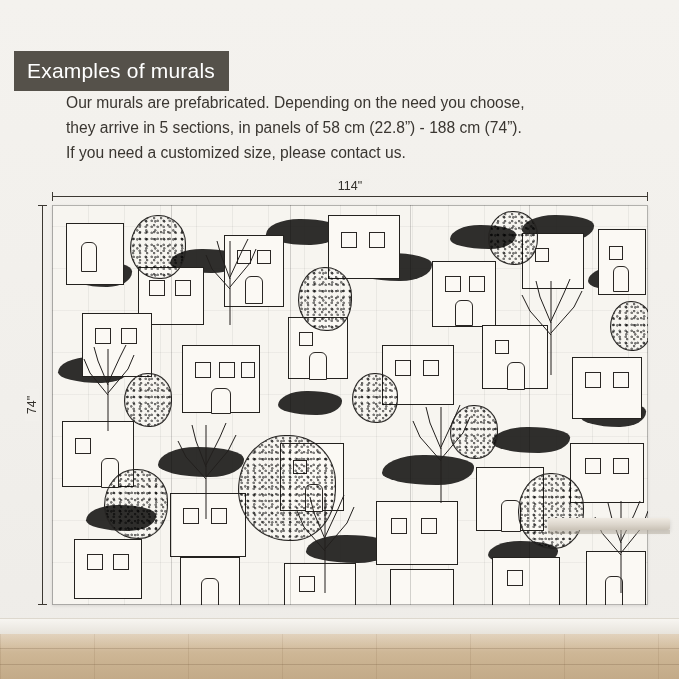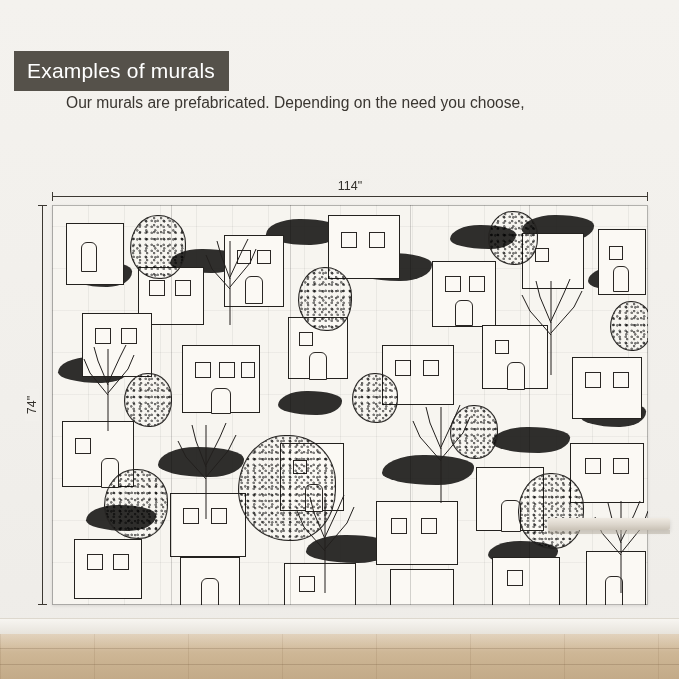--- a/index.html
+++ b/index.html
@@ -247,20 +247,22 @@
 <body>
 
 <div class="page">
 
   <div class="title-bar">
     <span class="title-text">Examples of murals</span>
   </div>
 
   <div class="intro">
     <div class="line">Our murals are prefabricated. Depending on the need you choose,</div>
+    <div class="line">they arrive in 5 sections, in panels of 58 cm (22.8”) - 188 cm (74”).</div>
+    <div class="line">If you need a customized size, please contact us.</div>
   </div>
 
   <div class="dim-top">
     <div class="rule"></div>
     <div class="tick-l"></div>
     <div class="tick-r"></div>
     <div class="label">114"</div>
   </div>
 
   <div class="dim-left">

